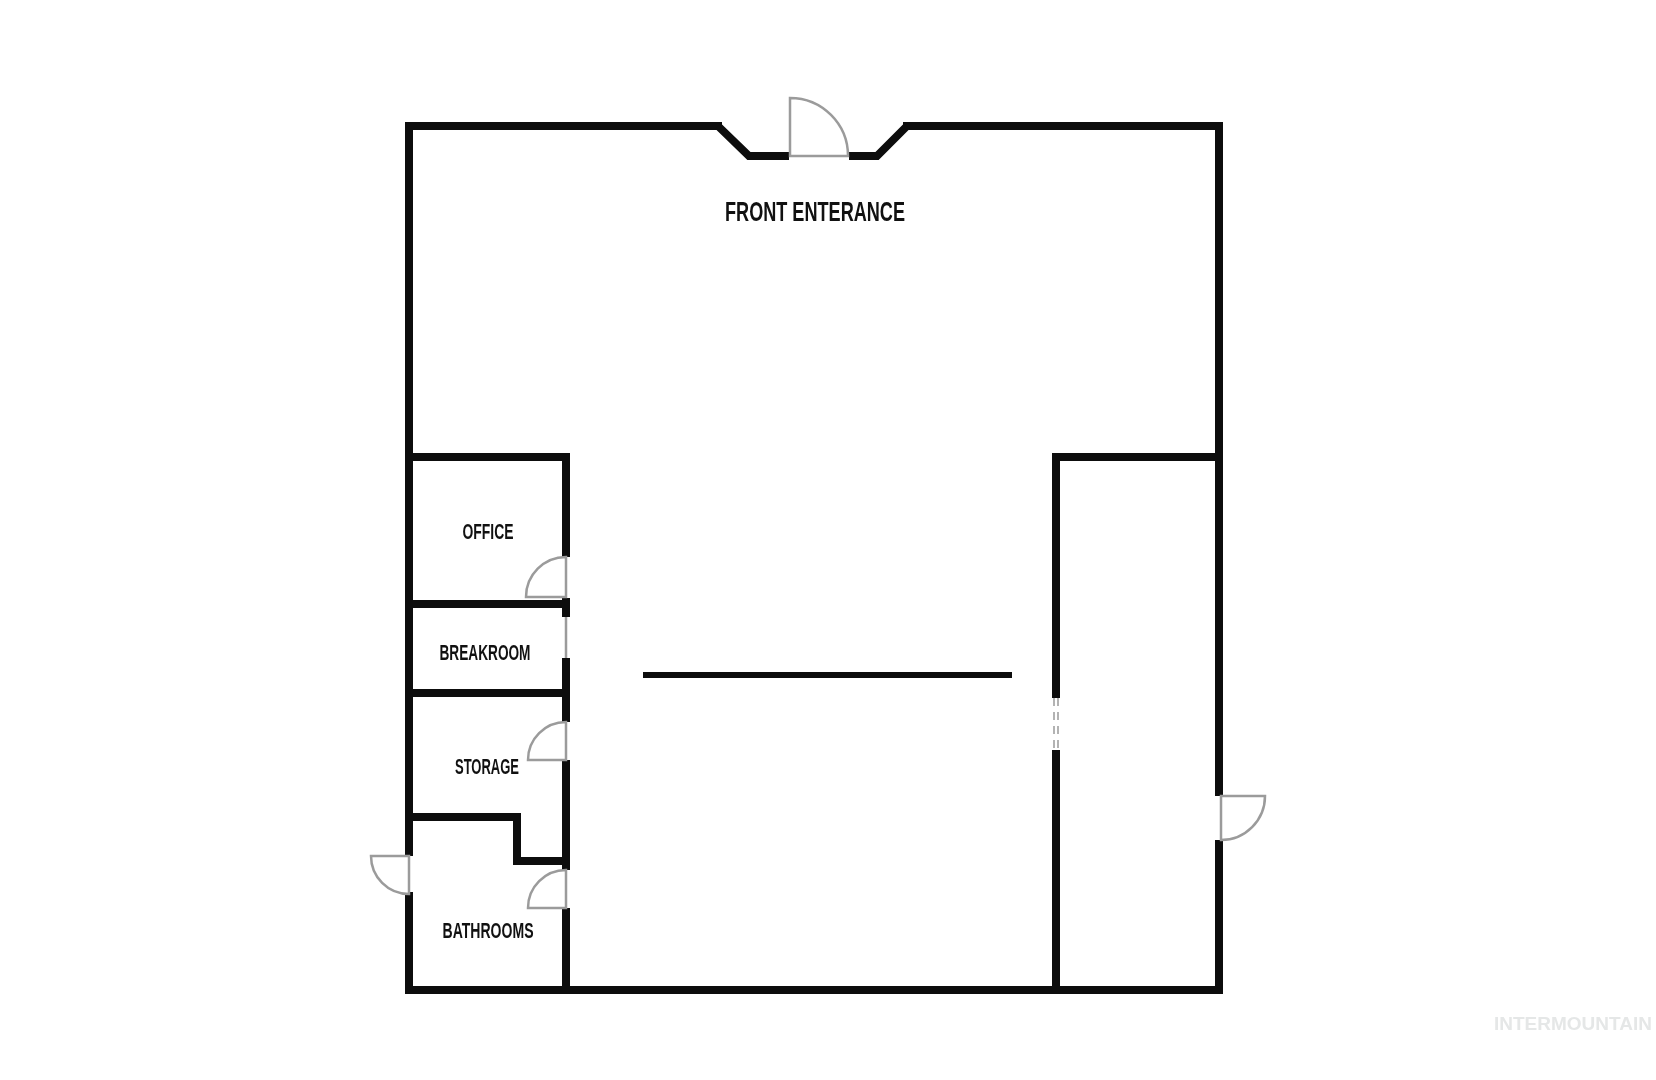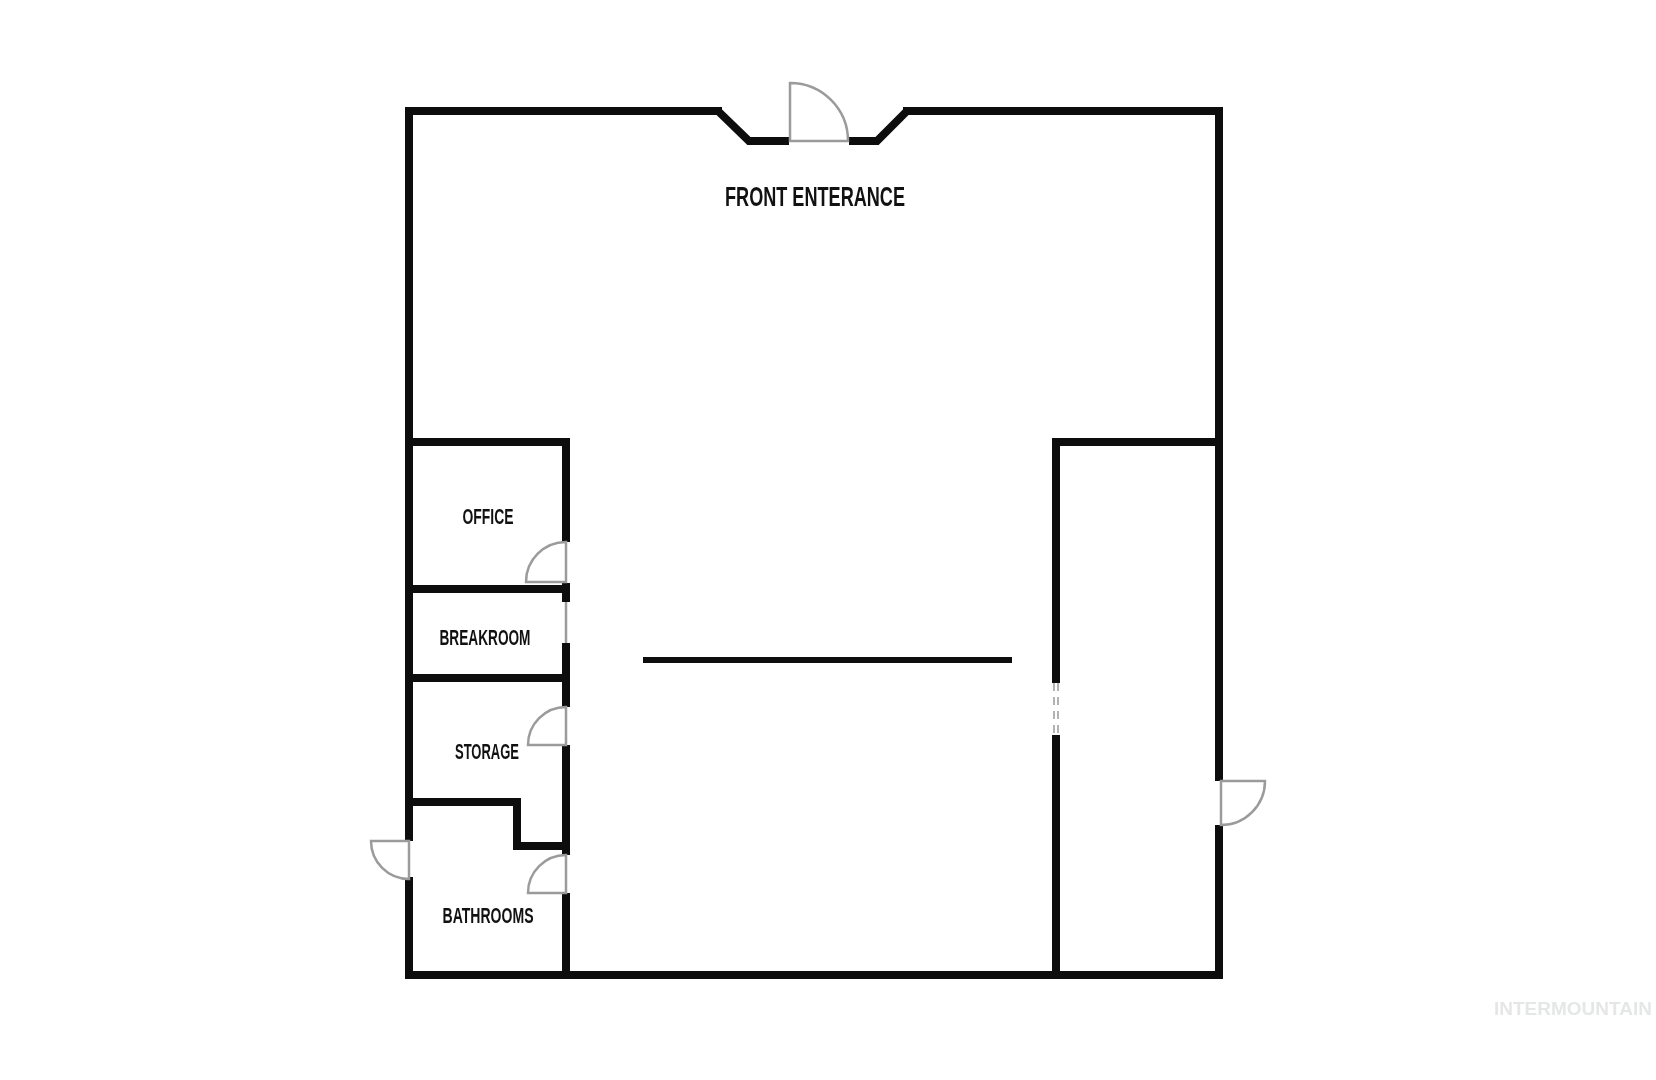--- a/index.html
+++ b/index.html
@@ -7,20 +7,21 @@
     padding: 0;
     background: #ffffff;
     font-family: "Liberation Sans", sans-serif;
   }
   .canvas {
     position: relative;
     width: 1656px;
     height: 1040px;
     background: #ffffff;
     overflow: hidden;
+    margin-top: 15px;
   }
   svg { display: block; }
   text.room-label {
     font-family: "Liberation Sans", sans-serif;
     font-weight: bold;
   }
 </style>
 </head>
 <body>
 

